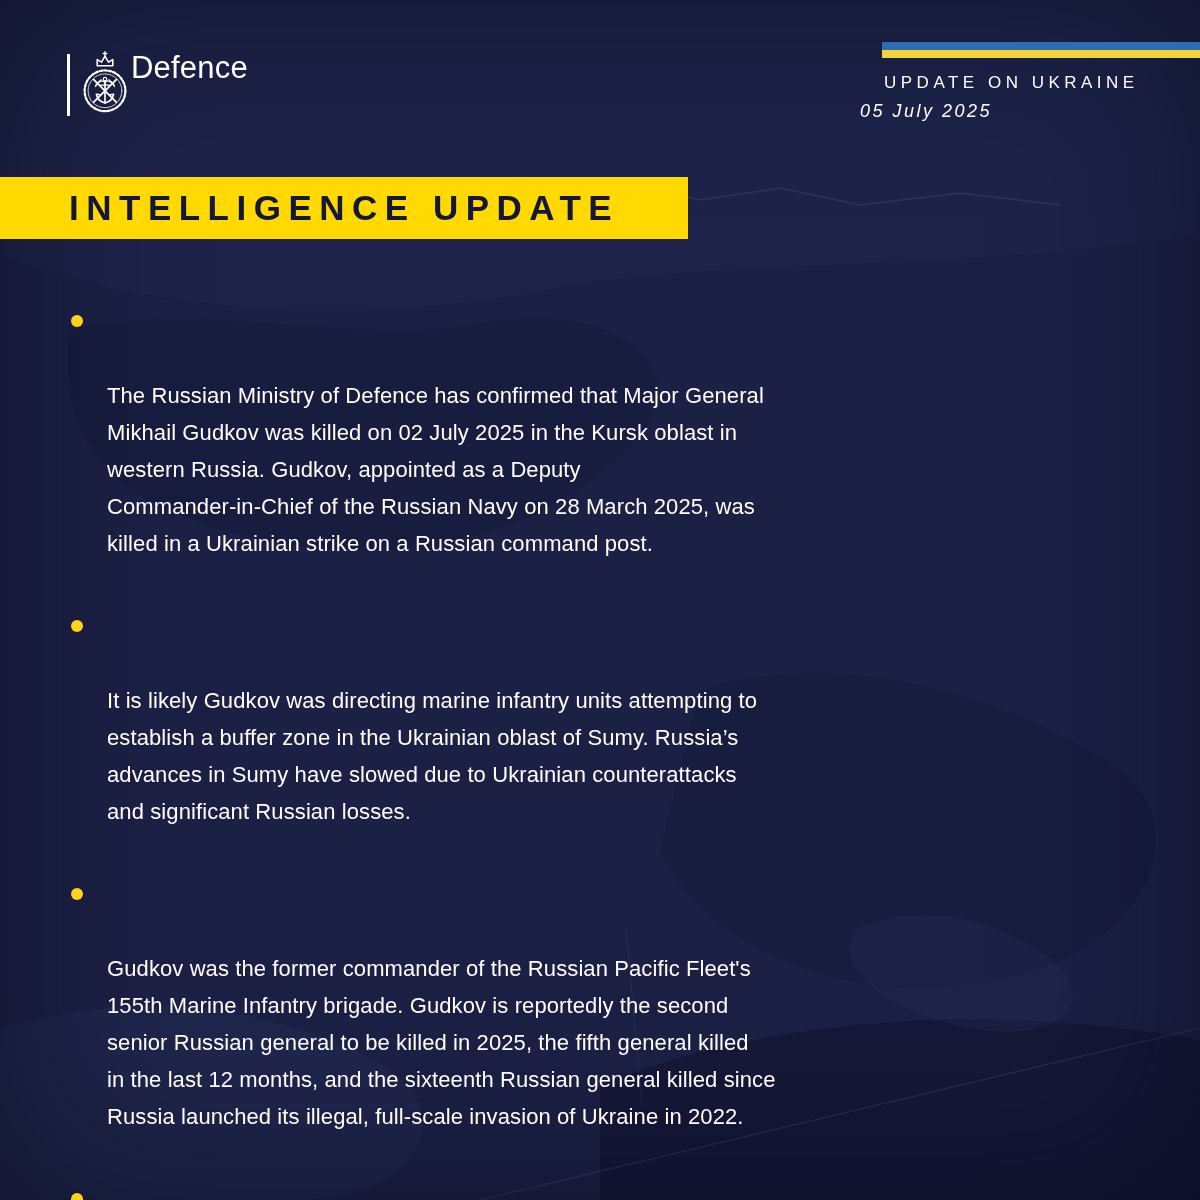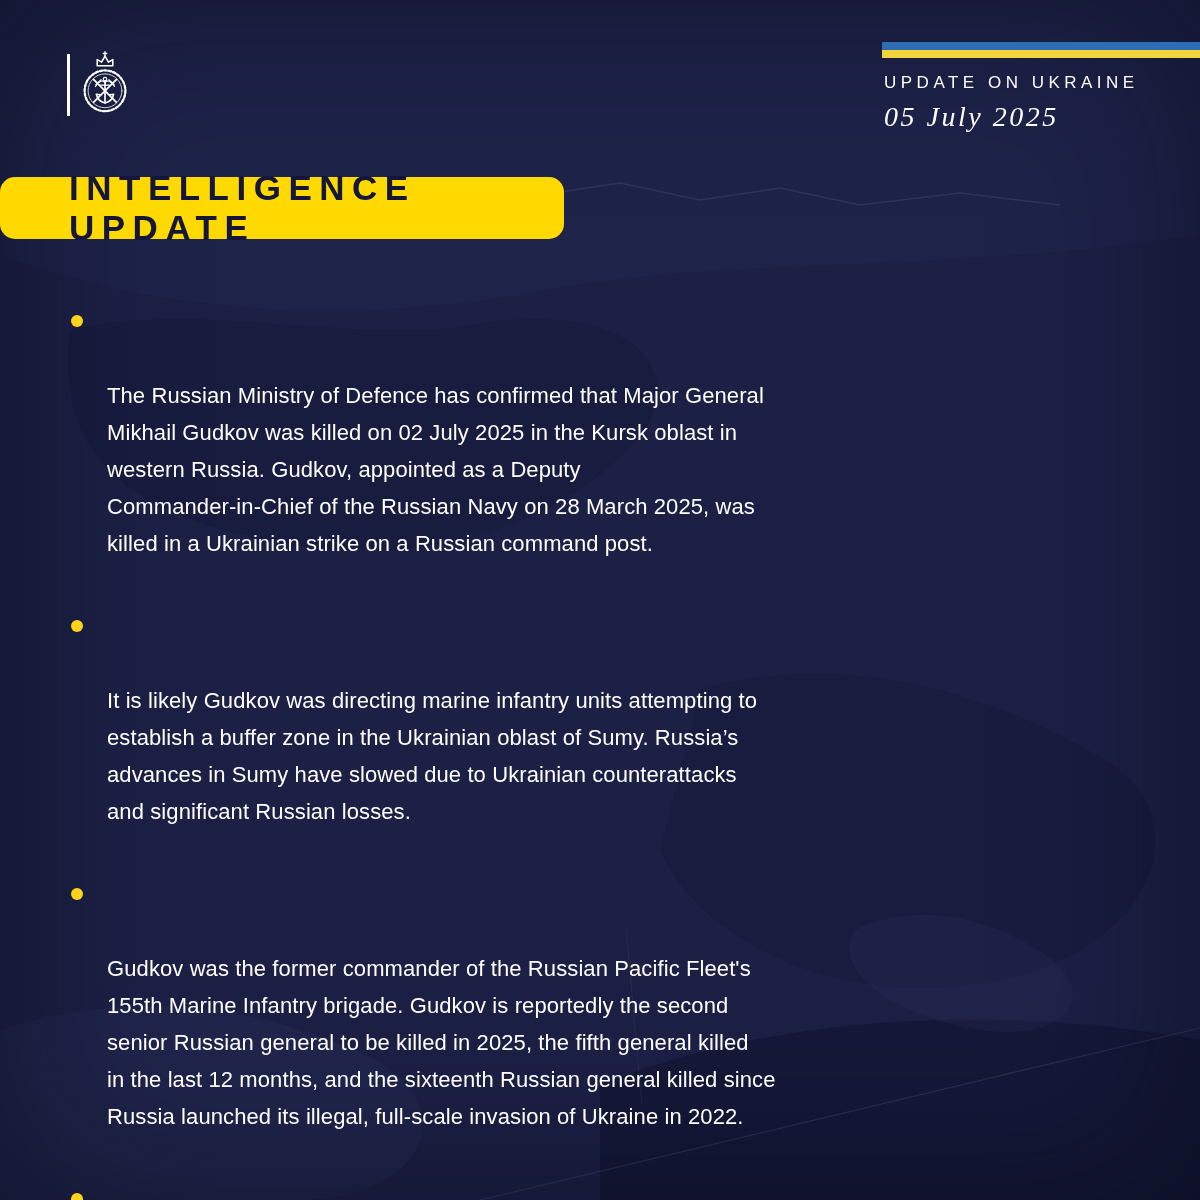--- a/index.html
+++ b/index.html
@@ -28,26 +28,26 @@
   
   .logo-bar{left:67px;top:54px;width:3px;height:62px;background:#fff;}
   .crest{left:79px;top:48px;width:52px;height:70px;}
   .org-name{left:131px;top:49px;font-size:31px;line-height:37px;font-weight:400;letter-spacing:0.2px;}
 
   
   .flag{left:882px;top:42px;width:318px;height:16px;display:flex;flex-direction:column;}
   .flag .blue{height:8px;background:var(--flag-blue);}
   .flag .yell{height:8px;background:var(--flag-yellow);}
   .update-label{left:884px;top:73px;font-size:17px;font-weight:400;letter-spacing:4.5px;}
-  .update-date{left:884px;top:101px;font-family:Liberation Serif, serif;font-style:italic;
-    font-size:28px;letter-spacing:2.5px;}
+  .update-date{left:860px;top:101px;font-family:Liberation Sans, sans-serif;font-style:italic;
+    font-size:18px;letter-spacing:2.5px;}
 
   
-  .banner{left:0;top:177px;width:564px;height:62px;background:var(--yellow);
-    display:flex;align-items:center;padding-left:69px;border-radius:15px;}
+  .banner{left:0;top:177px;width:688px;height:62px;background:var(--yellow);
+    display:flex;align-items:center;padding-left:69px;}
   .banner-title{font-size:35px;font-weight:800;letter-spacing:7.5px;color:var(--banner-text);}
 
   
   .content{left:71px;top:303px;width:1085px;}
   .bullet-list{list-style:none;}
   .bullet-item{position:relative;padding-left:36px;margin-bottom:46px;
     font-size:22px;line-height:37px;font-weight:400;white-space:pre-line;
     letter-spacing:0.1px;}
   .bullet-dot{position:absolute;left:0;top:12px;width:12px;height:12px;border-radius:50%;
     background:#ffd31c;}
@@ -91,20 +91,21 @@
     <path d="M19 44 C23 37 28 36 30 40 C32 36 37 37 41 44" stroke-width="1.5"></path>
 
     <circle cx="30" cy="35.5" r="2" stroke-width="1.3"></circle>
     <line x1="30" y1="37.5" x2="30" y2="63" stroke-width="1.9"></line>
     <line x1="25" y1="42.5" x2="35" y2="42.5" stroke-width="1.5"></line>
     <path d="M30 63 C25 62 21 58 20 53 L24.5 53.5 M30 63 C35 62 39 58 40 53 L35.5 53.5" stroke-width="1.8"></path>
   </g>
 </svg>
 
 <div class="layer org-name">
+  <div>Defence</div>
 </div>
 
 <div class="layer flag">
   <div class="blue"></div>
   <div class="yell"></div>
 </div>
 <div class="layer update-label">UPDATE ON UKRAINE</div>
 <div class="layer update-date">05 July 2025</div>
 
 <div class="layer banner">

